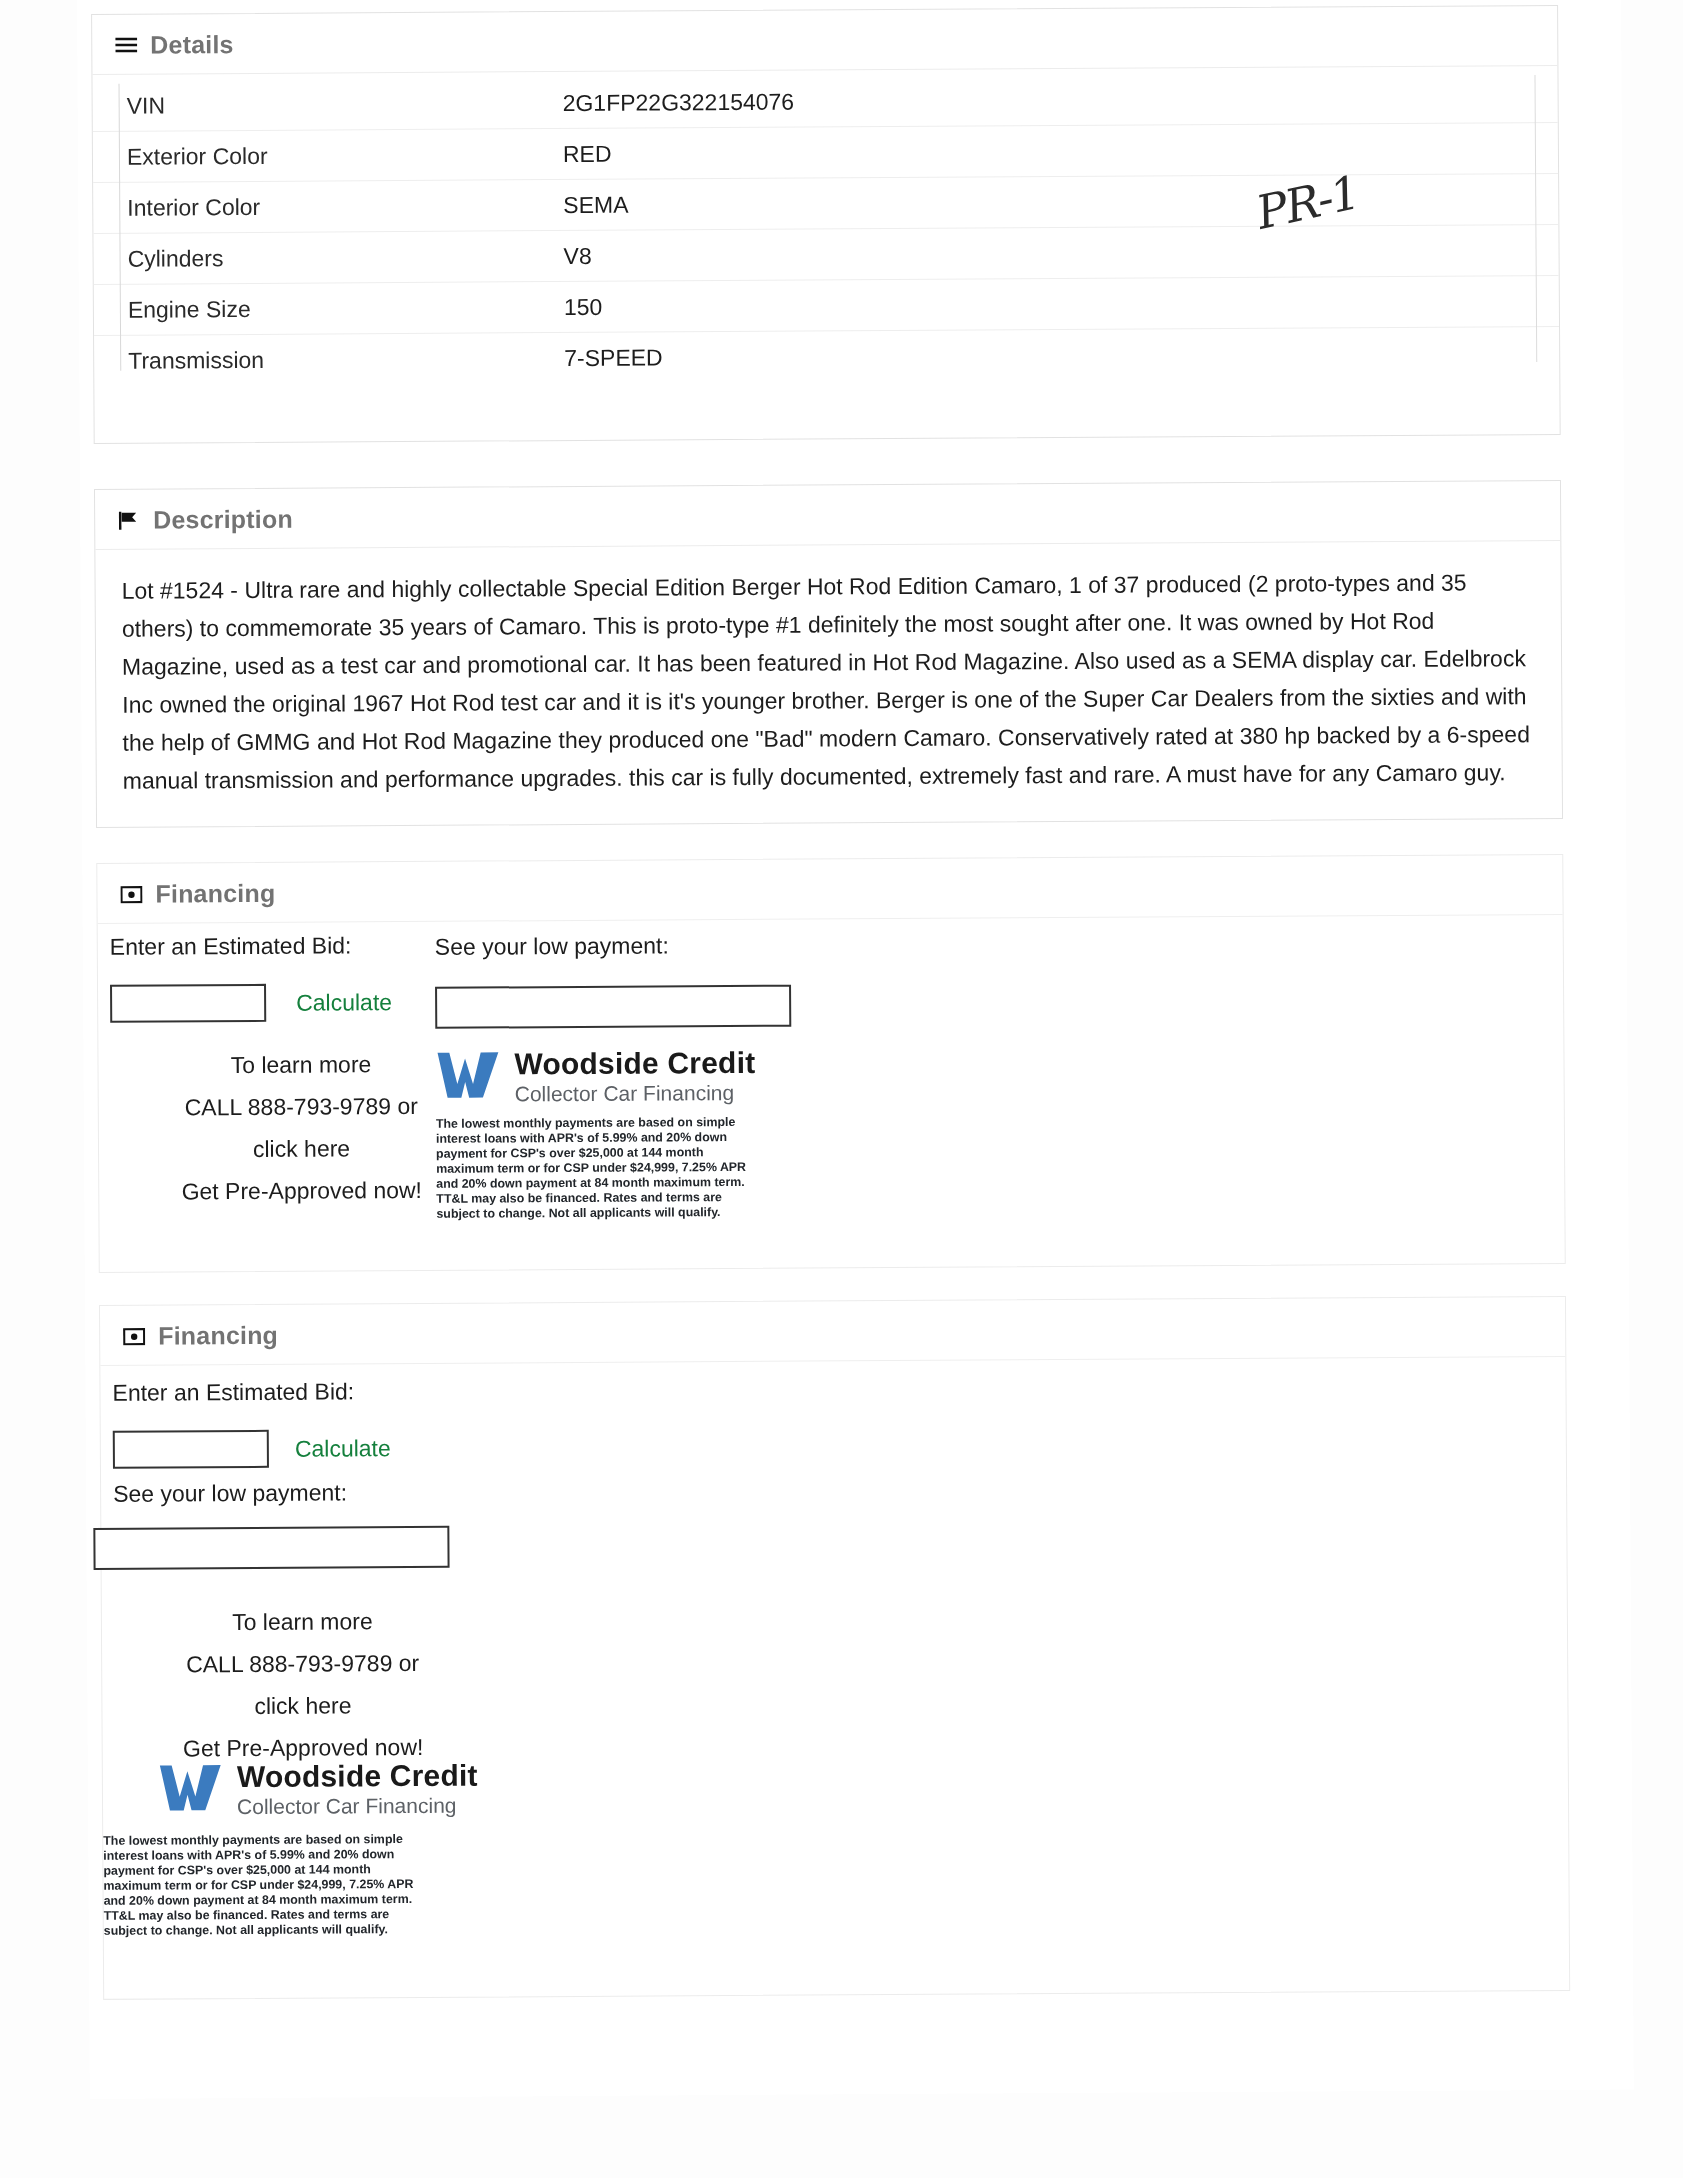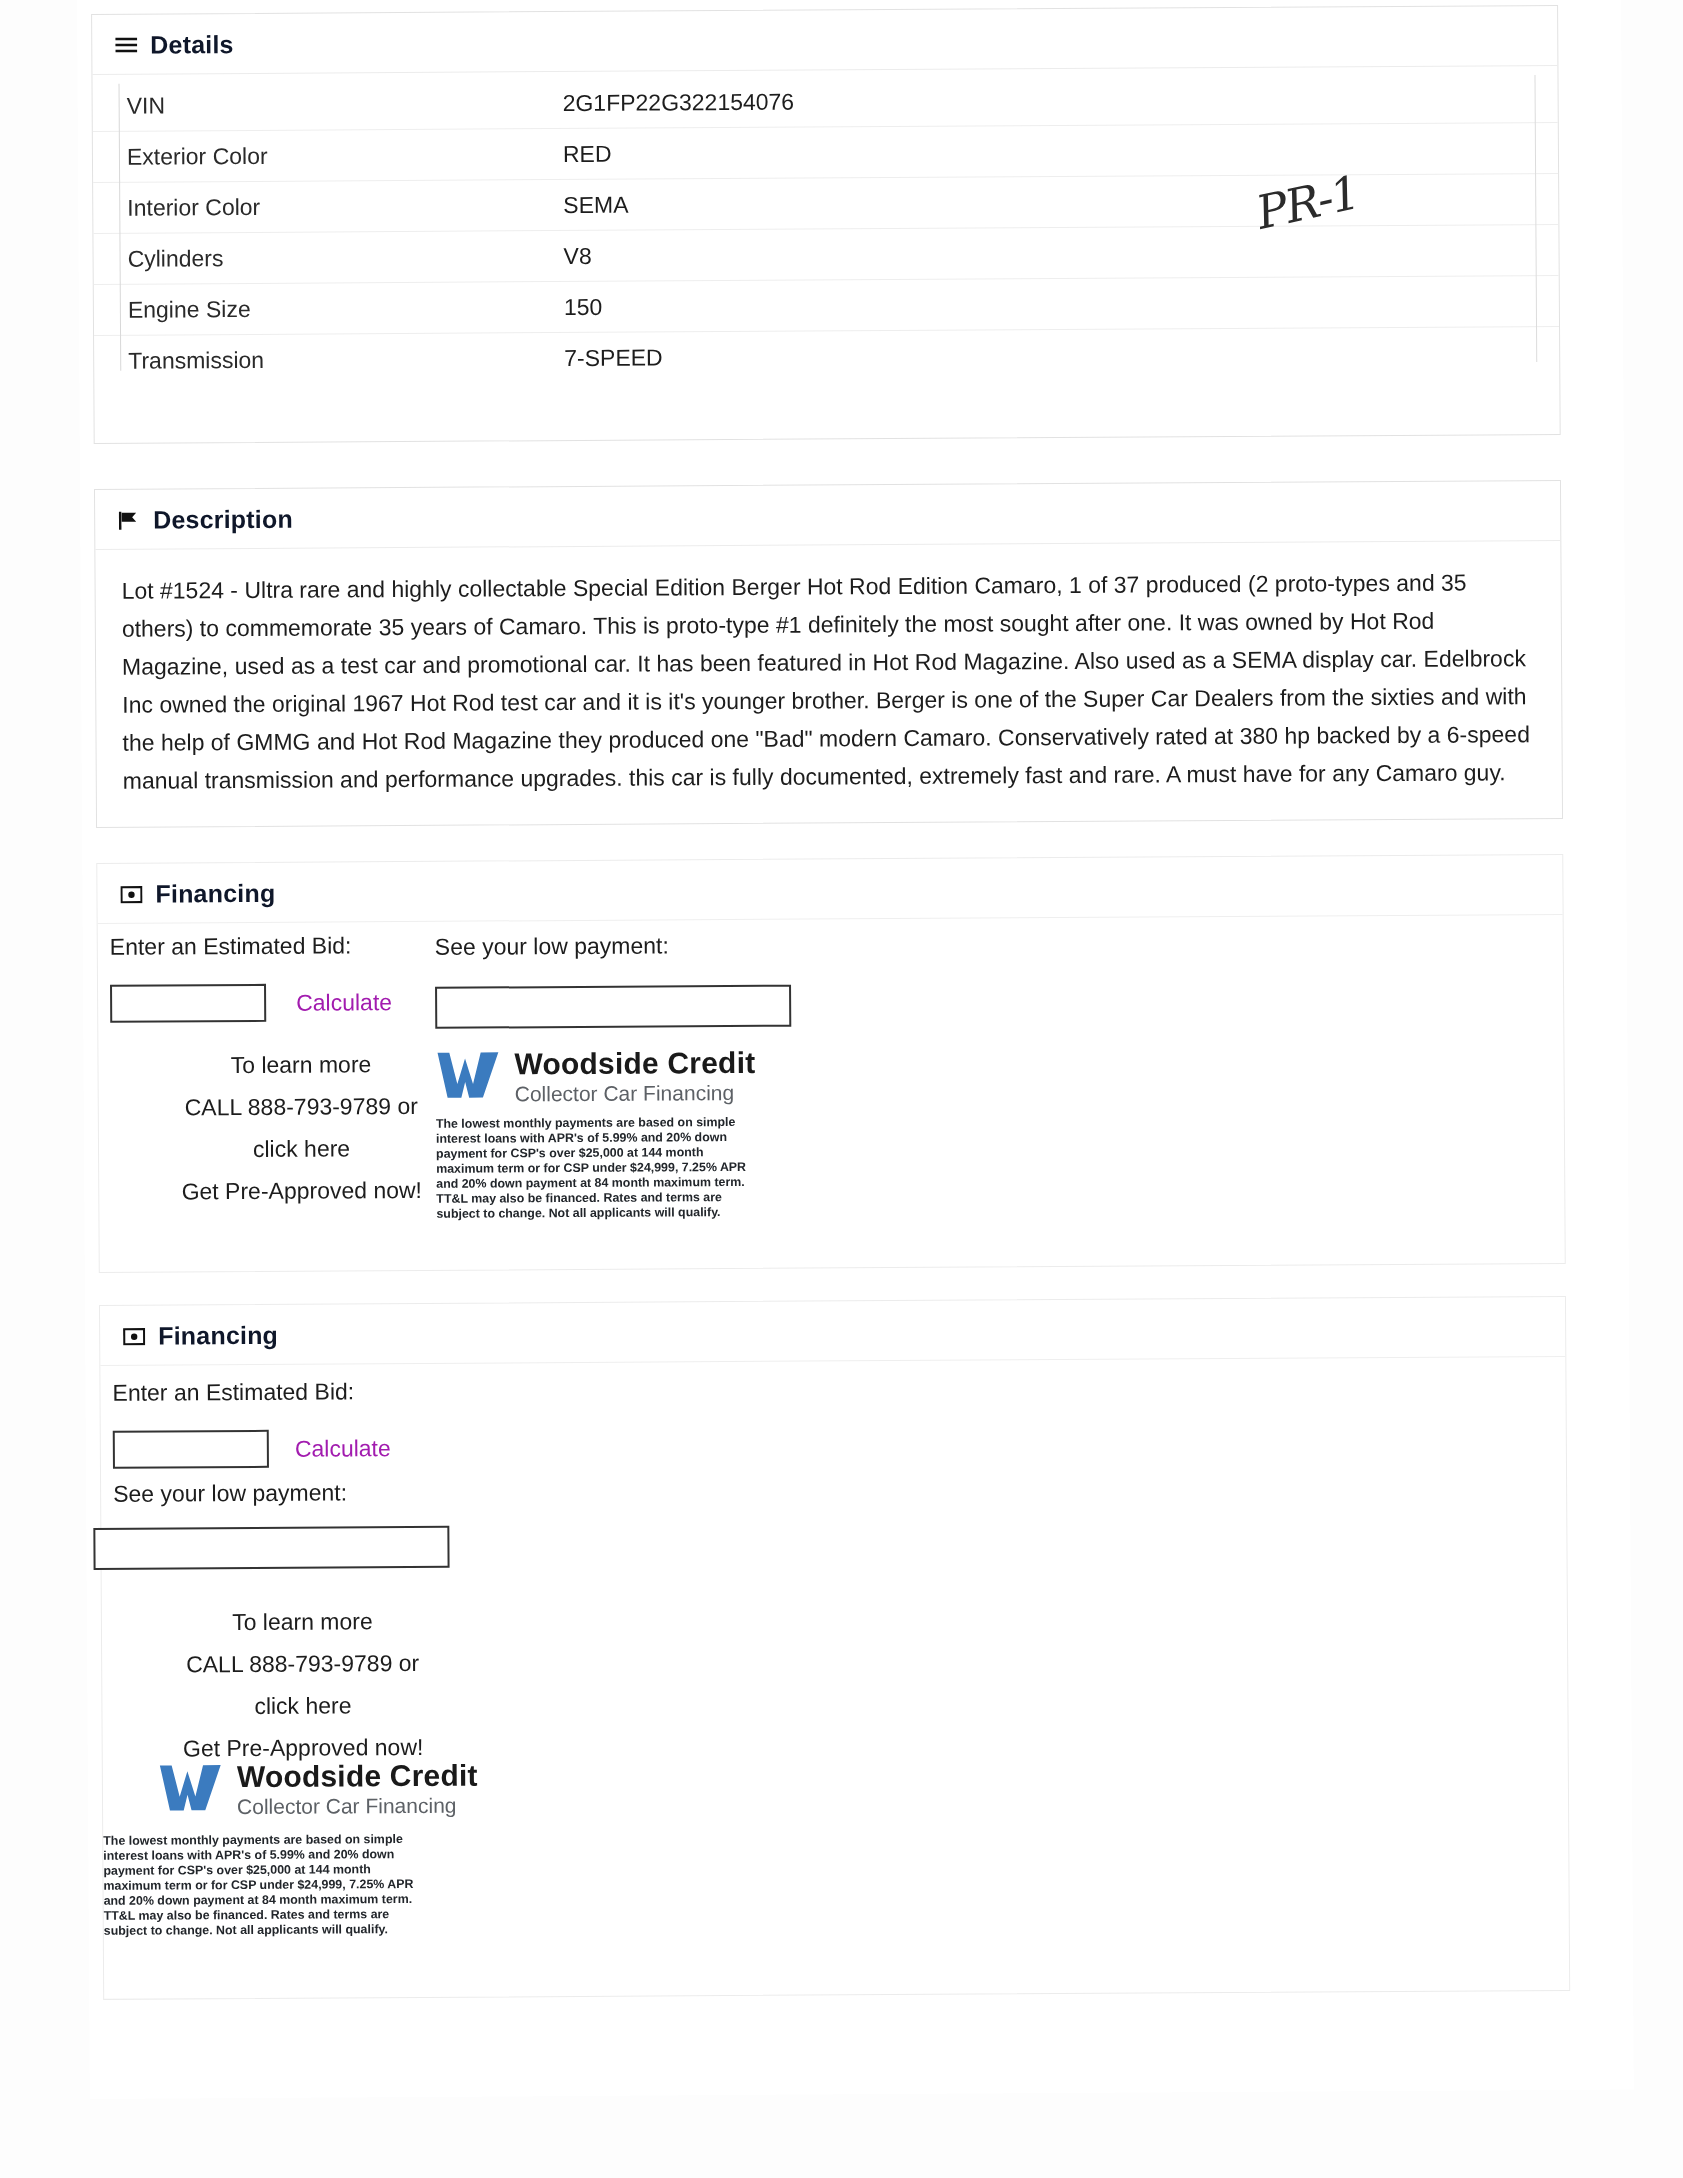--- a/index.html
+++ b/index.html
@@ -48,21 +48,21 @@
   .card-header {
     display: flex;
     align-items: center;
     gap: 12px;
     padding: 16px 22px 14px 22px;
     border-bottom: 1px solid #ececec;
   }
   .card-title {
     font-size: 25px;
     font-weight: bold;
-    color: #0f172a;
+    color: #737373;
     letter-spacing: 0.2px;
   }
   .hdr-icon {
     width: 24px;
     height: 24px;
     display: inline-flex;
     align-items: center;
     justify-content: center;
     color: #111;
   }
@@ -139,21 +139,21 @@
     color: #1d1d1d;
   }
   .fin-input {
     border: 2px solid #333;
     background: #fff;
     height: 38px;
     box-sizing: border-box;
   }
   .calc-btn {
     font-size: 23px;
-    color: #a21caf;
+    color: #15803d;
   }
   .learn-block {
     font-size: 23px;
     line-height: 42px;
     color: #1d1d1d;
     text-align: center;
   }
 
   
   .wc-wrap { position: absolute; }

